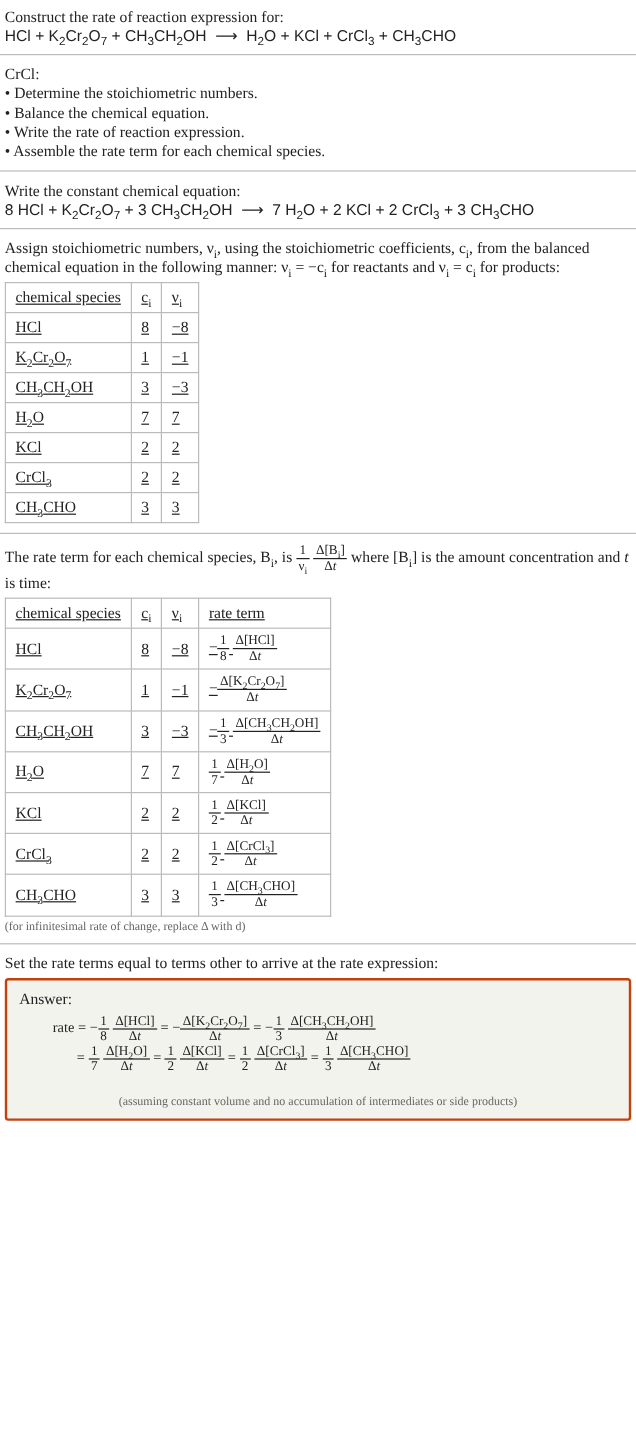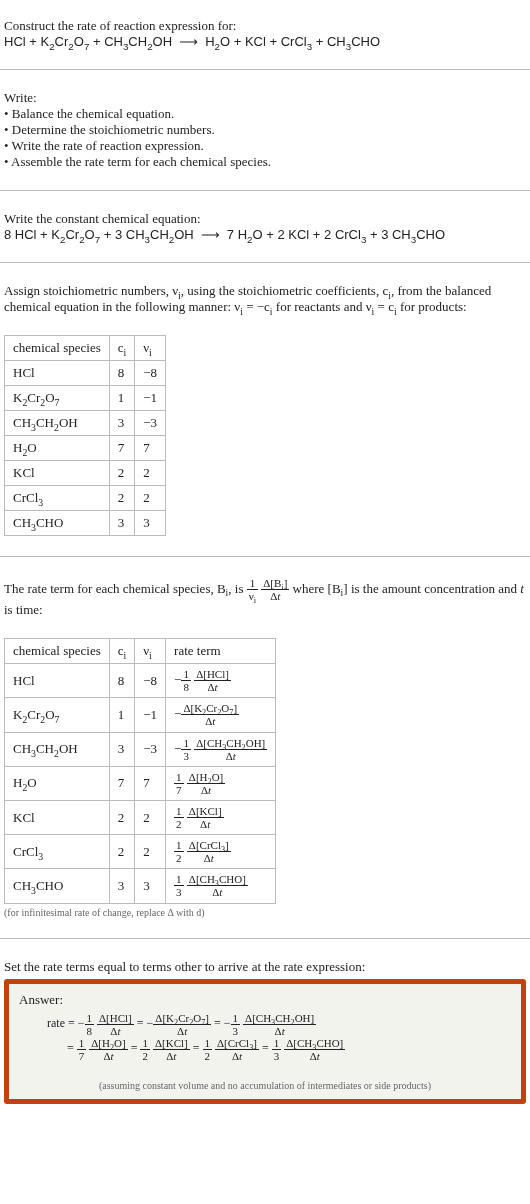--- a/index.html
+++ b/index.html
@@ -5,37 +5,38 @@
   body {
     margin: 0;
     padding: 0;
     font-family: Georgia, 'Times New Roman', serif;
     font-size: 13px;
     color: #222;
     background: #fff;
     width: 530px;
   }
   .section {
-    padding: 18px 4px;
+    padding: 6px 4px;
   }
   hr.rule {
     border: none;
     border-top: 1px solid #bbb;
     margin: 2px 0;
   }
   .eq, .math {
     font-family: Liberation Sans, sans-serif;
   }
   sub, sup {
     font-size: 0.75em;
     line-height: 0;
   }
   table.data {
     border-collapse: collapse;
-    margin-top: 20px;
+    margin-top: 4px;
+    text-decoration: underline;
   }
   table.data th, table.data td {
     border: 1px solid #bbb;
     padding: 4px 8px;
     text-align: left;
     font-size: 13px;
     font-weight: normal;
   }
   table.data th {
     background: #fff;
@@ -56,21 +57,21 @@
     display: block;
     padding: 0 2px;
   }
   .note {
     font-size: 10px;
     color: #666;
     margin-top: 3px;
   }
   .answer-box {
     background: #f3f3ee;
-    border: 5px solid #c2410c;
+    border: 2px solid #c2410c;
     border-radius: 3px;
     padding: 8px 10px;
     margin-top: 4px;
   }
   .answer-box .label {
     font-size: 13px;
     margin-bottom: 4px;
   }
   .indent {
     padding-left: 28px;
@@ -82,24 +83,24 @@
 </head>
 <body>
 
 <div class="section">
   <div>Construct the rate of reaction expression for:</div>
   <div class="eq">HCl + K<sub>2</sub>Cr<sub>2</sub>O<sub>7</sub> + CH<sub>3</sub>CH<sub>2</sub>OH &nbsp;⟶&nbsp; H<sub>2</sub>O + KCl + CrCl<sub>3</sub> + CH<sub>3</sub>CHO</div>
 </div>
 <hr class="rule">
 
 <div class="section">
-  <div>Write:</div>
+  <div>CrCl:</div>
   <div>
+    <div>• <span>Determine the stoichiometric numbers.</span></div>
     <div>• <span>Balance the chemical equation.</span></div>
-    <div>• <span>Determine the stoichiometric numbers.</span></div>
     <div>• <span>Write the rate of reaction expression.</span></div>
     <div>• <span>Assemble the rate term for each chemical species.</span></div>
   </div>
 </div>
 <hr class="rule">
 
 <div class="section">
   <div>Write the constant chemical equation:</div>
   <div class="eq">8 HCl + K<sub>2</sub>Cr<sub>2</sub>O<sub>7</sub> + 3 CH<sub>3</sub>CH<sub>2</sub>OH &nbsp;⟶&nbsp; 7 H<sub>2</sub>O + 2 KCl + 2 CrCl<sub>3</sub> + 3 CH<sub>3</sub>CHO</div>
 </div>

